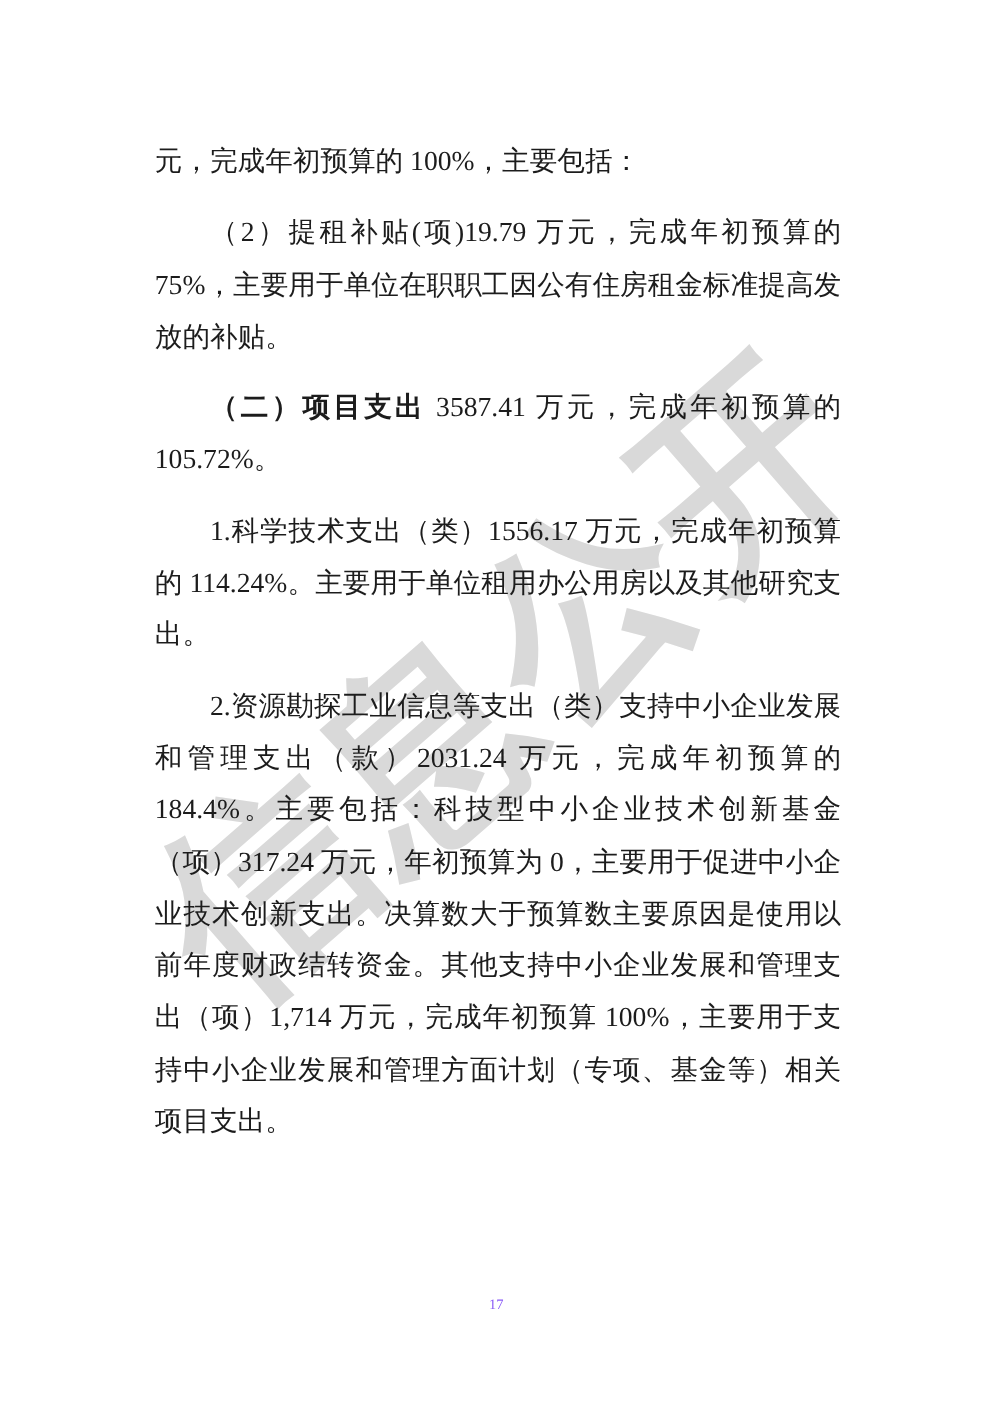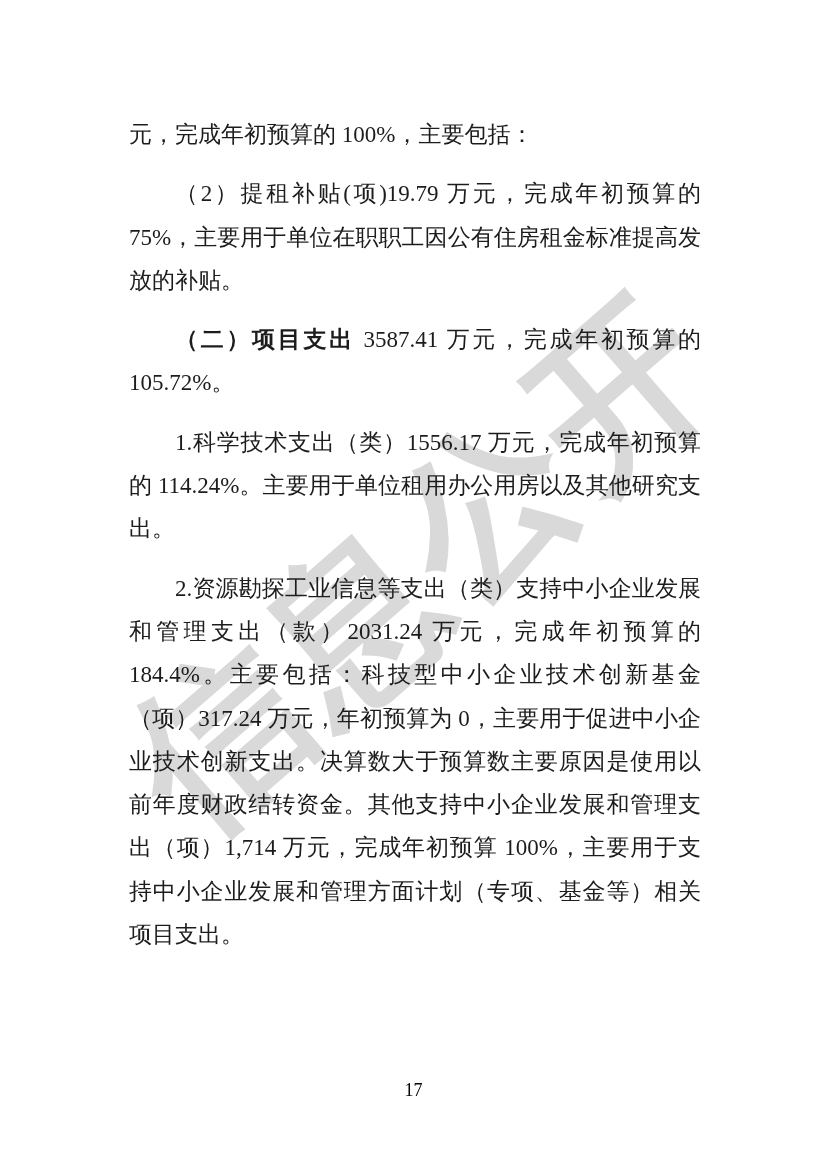--- a/index.html
+++ b/index.html
@@ -55,22 +55,22 @@
   }
   .bold-run {
     font-weight: bold;
   }
   .page-number {
     position: absolute;
     left: 0;
     right: 0;
     top: 1080px;
     text-align: center;
-    font-size: 18px;
-    color: #000000;
+    font-size: 12px;
+    color: #8b5cf6;
     z-index: 1;
   }
 </style>
 </head>
 <body>
 
 <div class="page">
 
   <div class="watermark">信息公开</div>
 

